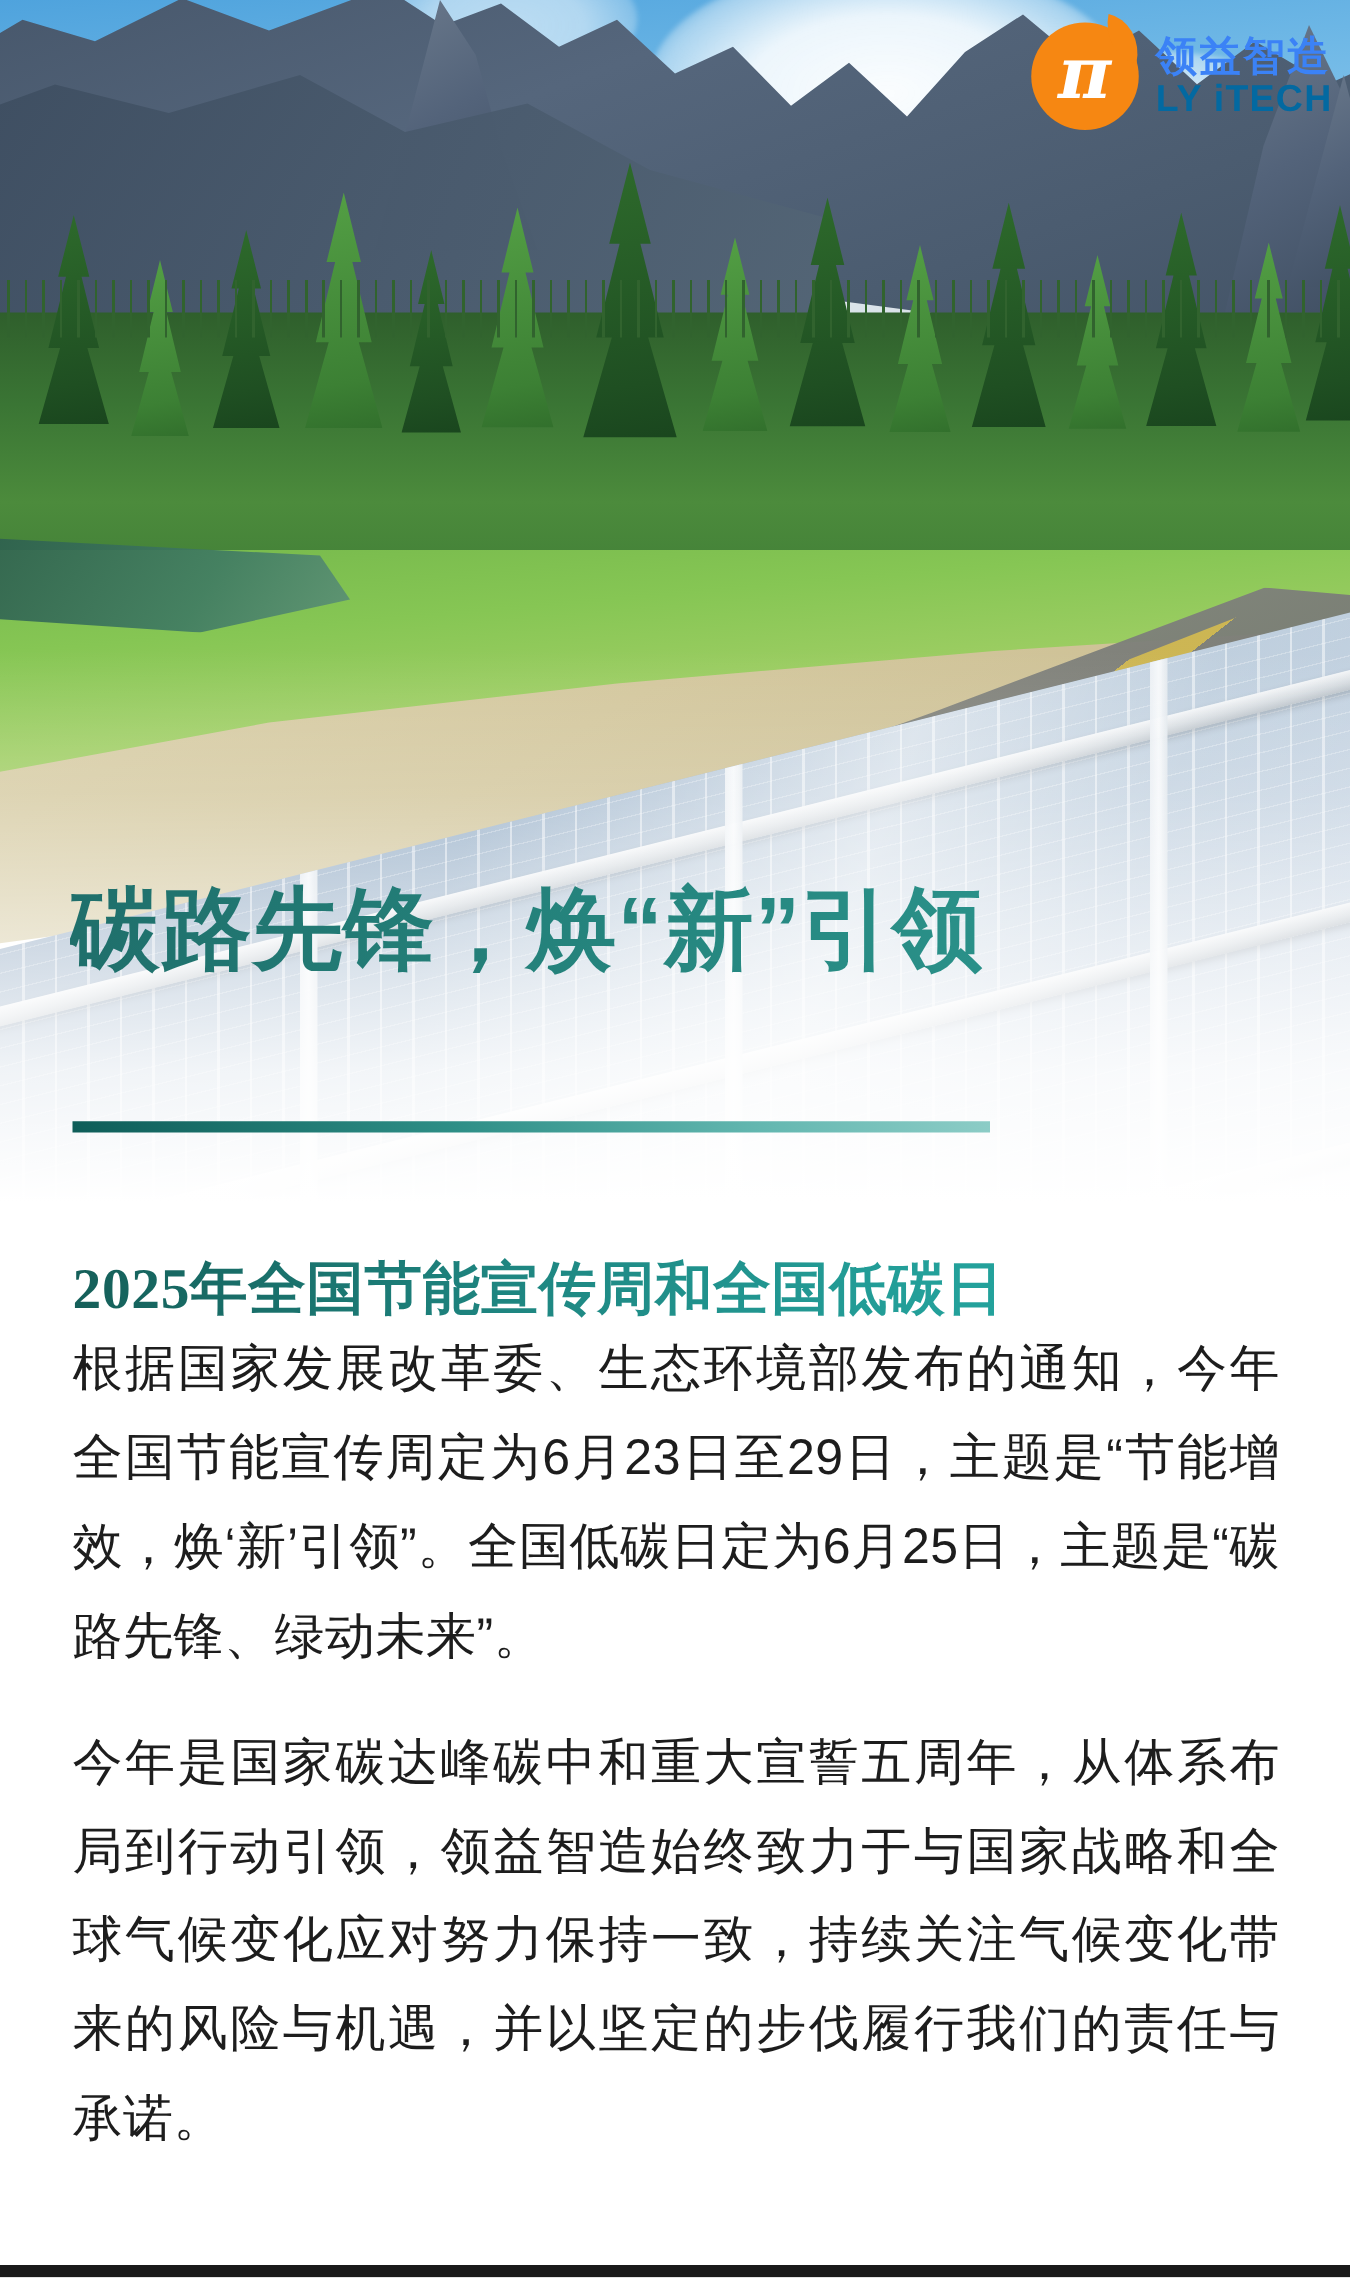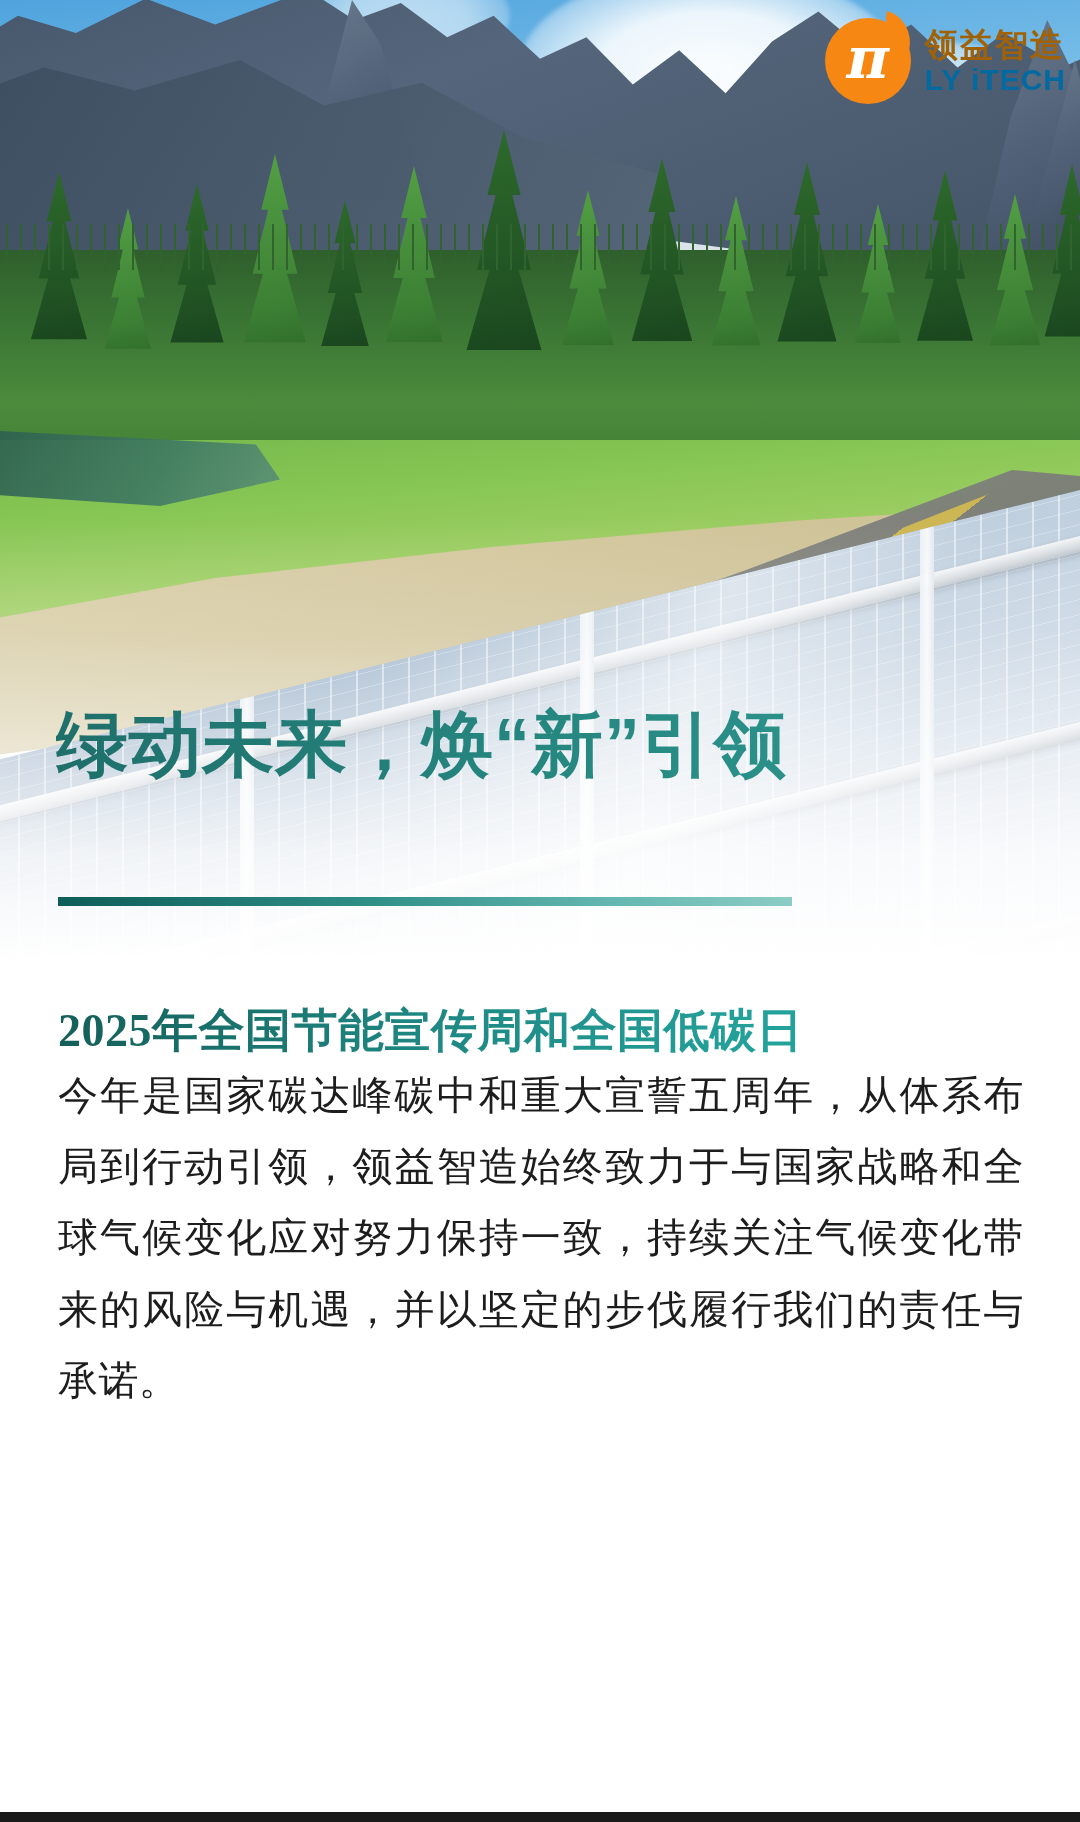--- a/index.html
+++ b/index.html
@@ -221,21 +221,21 @@
     font-family: "DejaVu Serif", serif;
     font-size: 58px;
     font-style: italic;
     font-weight: 700;
     line-height: 1;
     padding-bottom: 6px;
     box-sizing: border-box;
   }
   .logo-text { display: flex; flex-direction: column; gap: 4px; }
   .logo-cn {
-    color: #a16207;
+    color: #3b82f6;
     font-size: 33px;
     font-weight: 700;
     letter-spacing: 2px;
     line-height: 1;
     white-space: nowrap;
   }
   .logo-en {
     color: #0369a1;
     font-size: 30px;
     font-weight: 700;
@@ -376,22 +376,23 @@
       <div class="logo-leaf"></div>
       <div class="logo-pi">π</div>
     </div>
     <div class="logo-text">
       <div class="logo-cn">领益智造</div>
       <div class="logo-en">LY iTECH</div>
     </div>
   </div>
 
   <div class="content">
-    <h1 class="headline">绿动未来，焕“新”引领</h1>
+    <h1 class="headline">碳路先锋，焕“新”引领</h1>
     <div class="rule"></div>
     <h2 class="subhead">2025年全国节能宣传周和全国低碳日</h2>
     <div class="body-wrap">
+        <p class="para"><span>根据国家发展改革委、生态环境部发布的通知，今年全国节能宣传周定为6月23日至29日，主题是“节能增效，焕‘新’引领”。全国低碳日定为6月25日，主题是“碳路先锋、绿动未来”。</span></p>
         <p class="para"><b>今年是国家碳达峰碳中和重大宣誓五周年</b><span>，从体系布局到行动引领，领益智造始终致力于与国家战略和全球气候变化应对努力保持一致，持续关注气候变化带来的风险与机遇，并以坚定的步伐履行我们的责任与承诺。</span></p>
       </div>
   </div>
 
   <div class="bottom-bar"></div>
 </div>
 
 </body></html>

